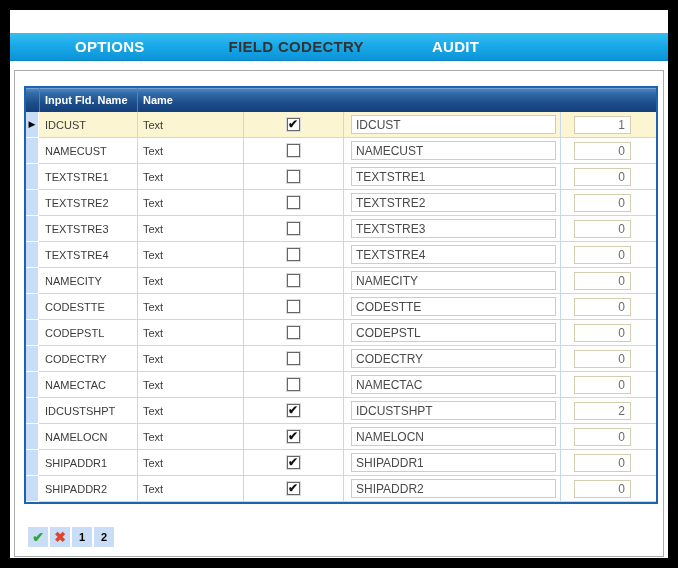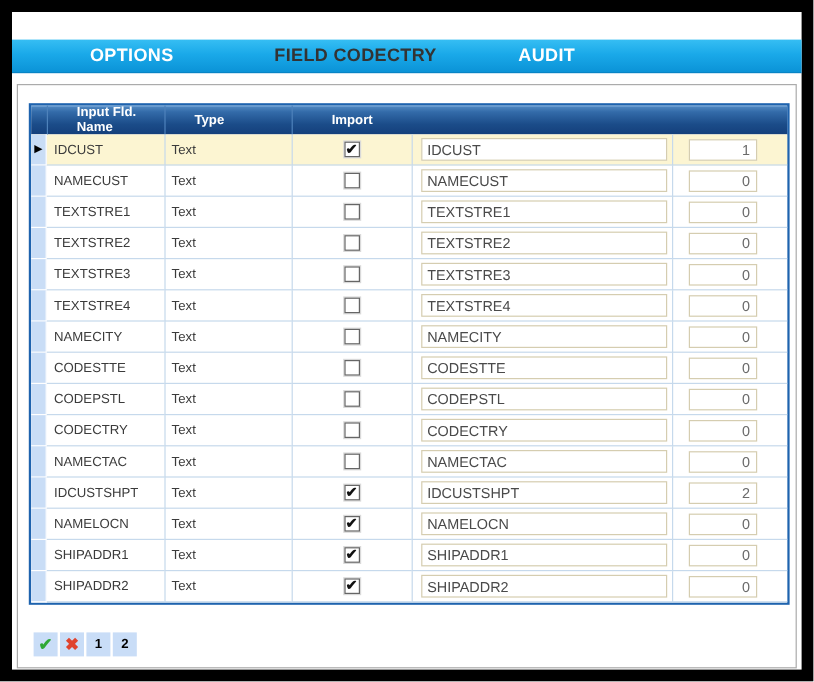--- a/index.html
+++ b/index.html
@@ -32,21 +32,21 @@
     border:2px solid #1E63AE; background:#fff;
   }
   .grid-header {
     display:grid; grid-template-columns:13px 98px 106px 100px 217px 96px;
     height:24px;
     background:linear-gradient(180deg,#558CC4 0%,#336BA9 22%,#1B4C89 65%,#143F7B 100%);
     box-shadow:inset 0 1px 0 #6FA3D8;
   }
   .hcell {
     color:#FFFFFF; font-size:11px; font-weight:bold;
-    display:flex; align-items:center; padding-left:24px;
+    display:flex; align-items:center; padding-left:5px;
     border-left:1px solid #4E82BB;
   }
   .hcell.hsel { border-left:none; padding-left:0; }
   .hcell.hcenter { justify-content:center; padding-left:0; }
 
   .grid-row {
     display:grid; grid-template-columns:13px 98px 106px 100px 217px 96px;
     height:26px; background:#FFFFFF;
   }
   .grid-row.active { background:#FCF5D2; }
@@ -110,22 +110,21 @@
       <div class="tab t2 active">FIELD CODECTRY</div>
       <div class="tab t3">AUDIT</div>
     </div>
 
     <div class="panel">
 
       <div class="grid">
         <div class="grid-header">
           <div class="hcell hsel"></div>
           <div class="hcell">Input Fld. Name</div>
-          <div class="hcell">Type</div>
-          <div class="hcell hcenter">Import</div>
+          <div class="hcell">Name</div>
         </div>
 
         <div class="grid-body">
 
             <div class="grid-row active">
               <div class="cell sel">
                 <span class="selector-arrow">▶</span>
               </div>
               <div class="cell name">IDCUST</div>
               <div class="cell type">Text</div>

